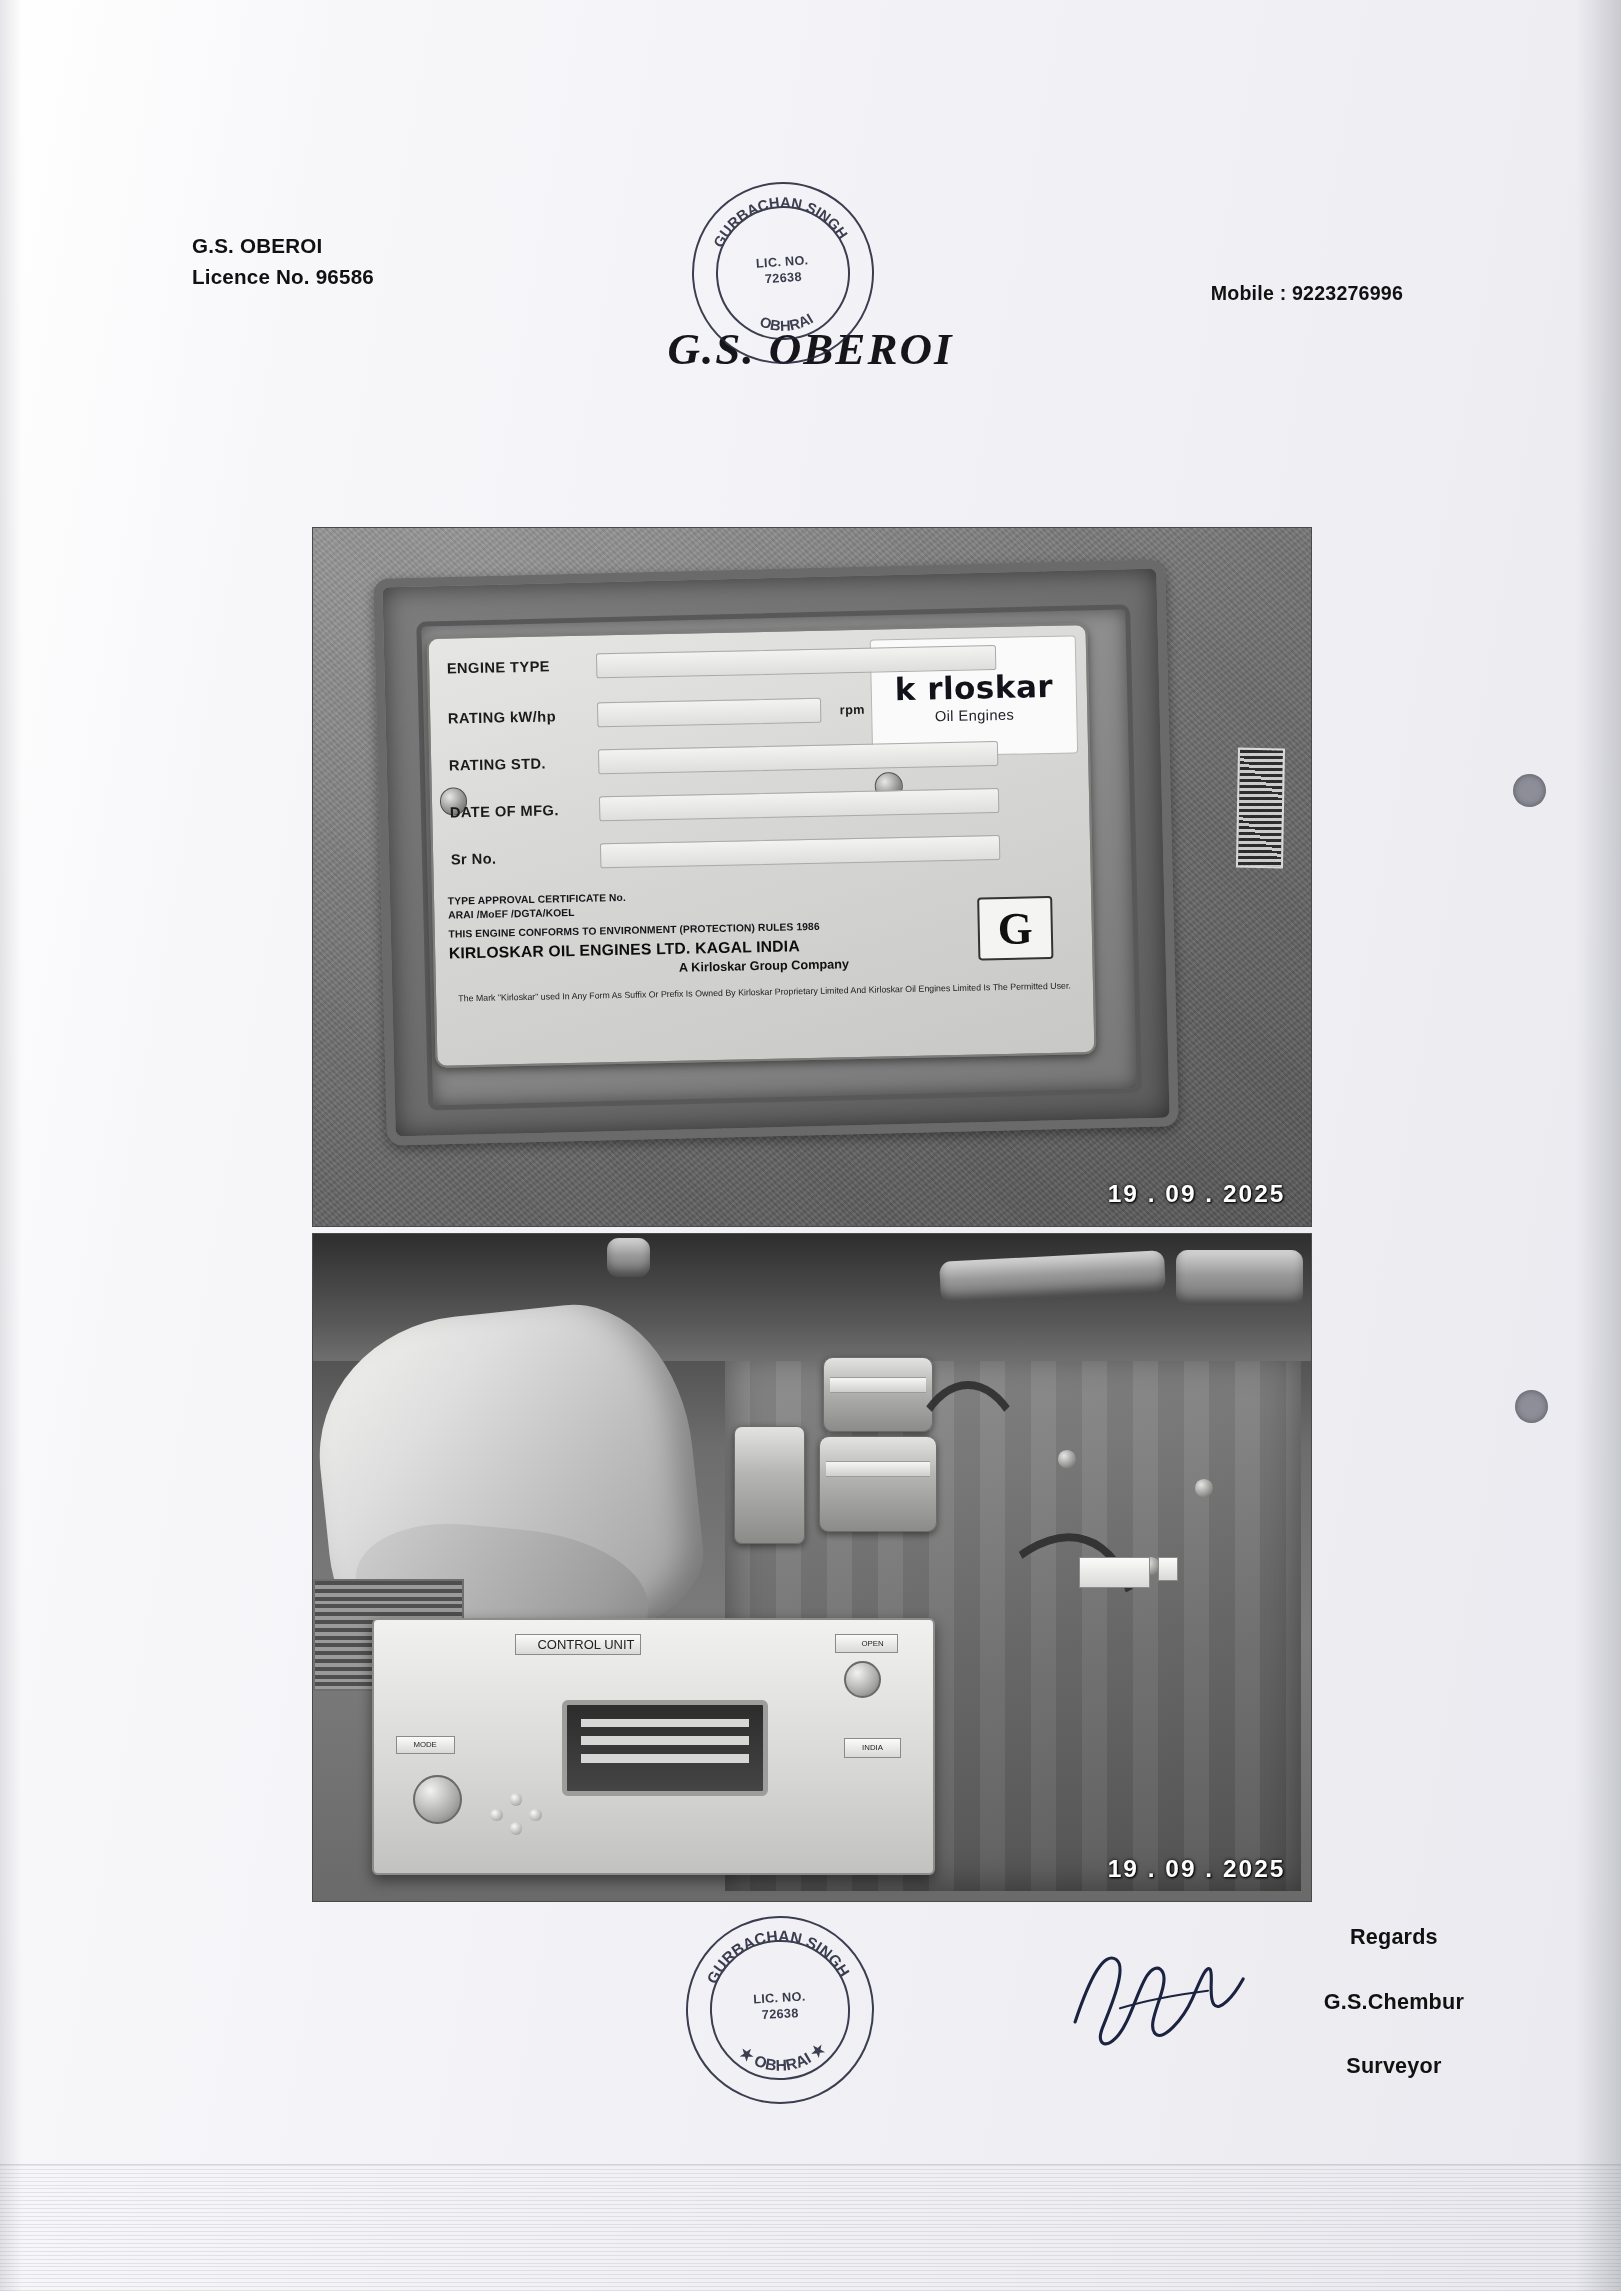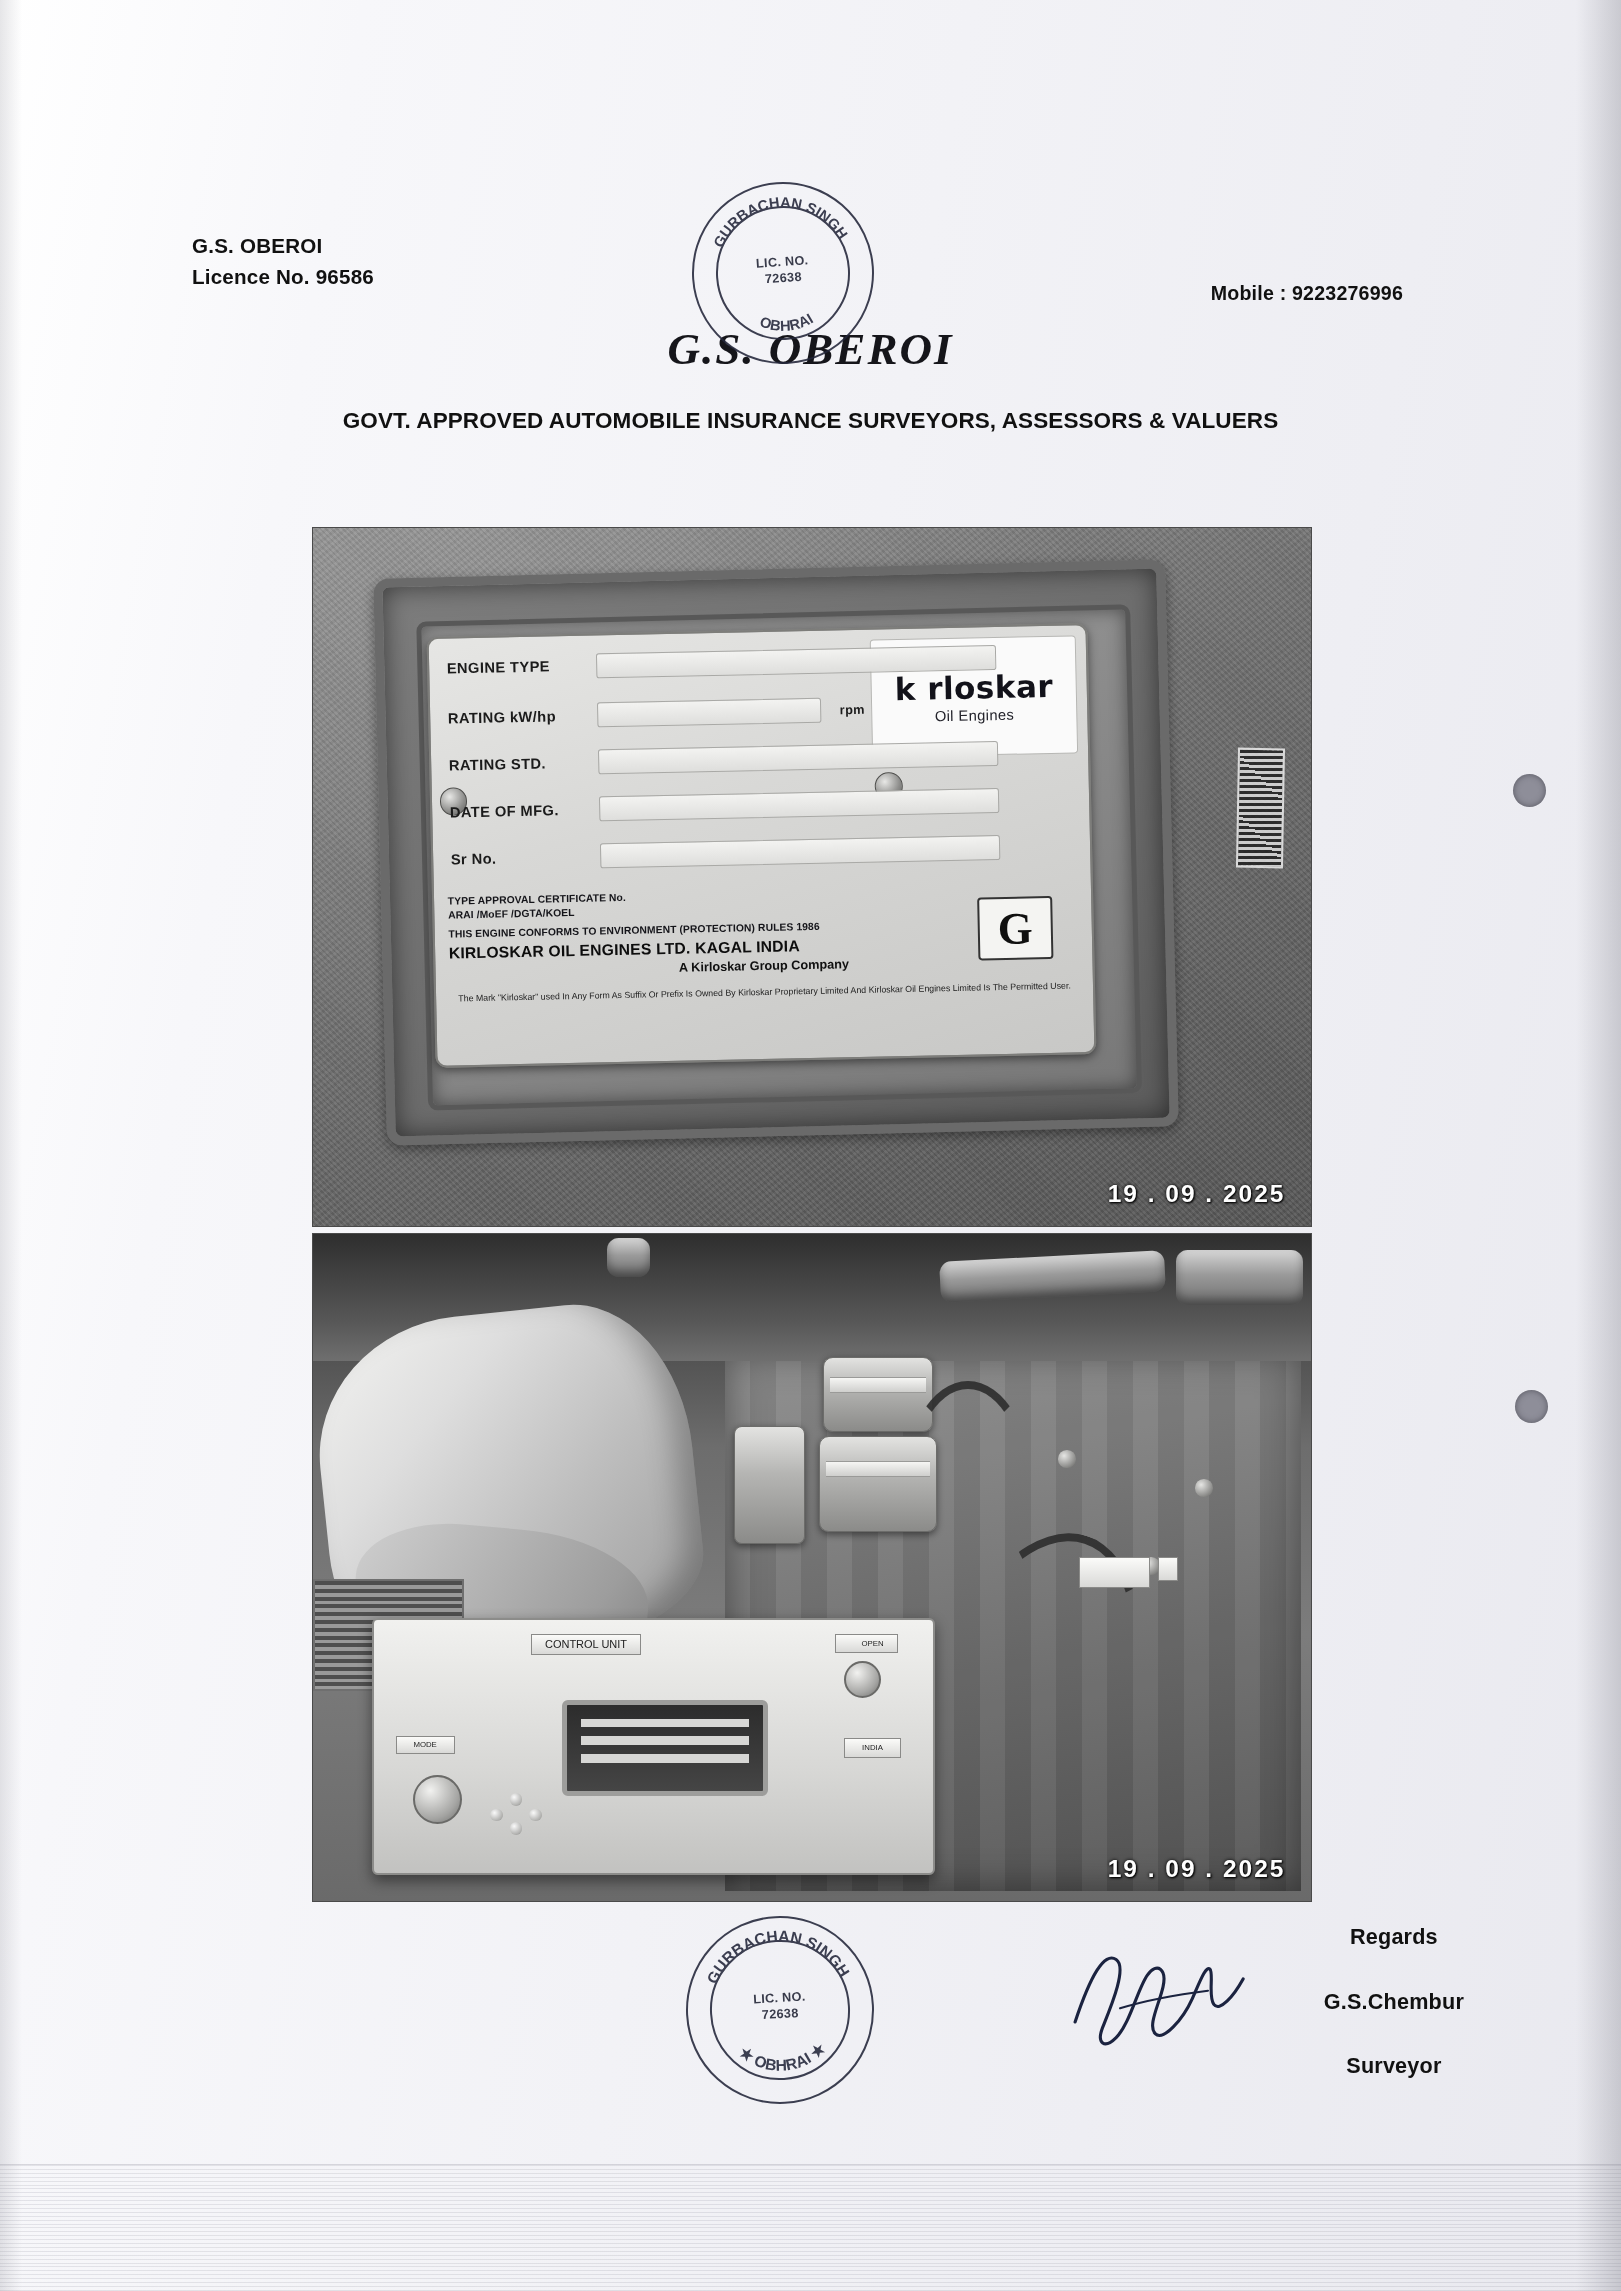--- a/index.html
+++ b/index.html
@@ -485,21 +485,20 @@
   <div class="paper-edge-right"></div>
 
   <div class="hdr-left">
     <div>G.S. OBEROI</div>
     <div>Licence  No. 96586</div>
   </div>
 
   <div class="hdr-mobile">Mobile : 9223276996</div>
 
   <div class="brand-script">G.S. OBEROI</div>
-  <div class="hdr-line1">GOVT. APPROVED AUTOMOBILE INSURANCE SURVEYORS, ASSESSORS &amp; VALUERS</div>
 
   <div class="stamp" id="stamp-header">
     <div class="ring-outer"></div>
     <div class="ring-inner"></div>
     <svg viewBox="0 0 186 186">
       <defs>
         <path id="arcTopH" d="M 26,93 A 67,67 0 0 1 160,93"></path>
         <path id="arcBotH" d="M 34,93 A 59,59 0 0 0 152,93"></path>
       </defs>
       <text font-size="15"><textPath href="#arcTopH" startOffset="50%" text-anchor="middle" id="s1t">GURBACHAN SINGH</textPath></text>
@@ -591,21 +590,21 @@
     <div class="en-cable" style="left:627px; top:294px; width:176px; height:314px; transform:rotate(18deg);"></div>
 
     <div class="en-bolt" style="left:745px; top:216px;"></div>
     <div class="en-bolt" style="left:882px; top:245px;"></div>
     <div class="en-bolt" style="left:829px; top:323px;"></div>
 
     <div class="en-tag" style="left:766px; top:323px; width:69px; height:29px;"></div>
     <div class="en-tag" style="left:845px; top:323px; width:17.6px; height:21.6px;"></div>
 
     <div class="en-panel">
-      <div class="en-tag" style="left:157px; top:13.7px; width:108px; height:19.6px; font-size:11px; line-height:19.6px;">CONTROL UNIT</div>
+      <div class="en-tag" style="left:141px; top:13.7px; width:108px; height:19.6px; font-size:13px; line-height:19.6px;padding-left:16px;">CONTROL UNIT</div>
       <div class="screen">
         <div class="row" style="top:13.7px;"></div>
         <div class="row" style="top:31px;"></div>
         <div class="row" style="top:49px;"></div>
       </div>
       <div class="en-knob"></div>
       <div class="en-btns">
         <div class="en-btn" style="left:19.6px; top:0;"></div>
         <div class="en-btn" style="left:0; top:15.7px;"></div>
         <div class="en-btn" style="left:39px; top:15.7px;"></div>

